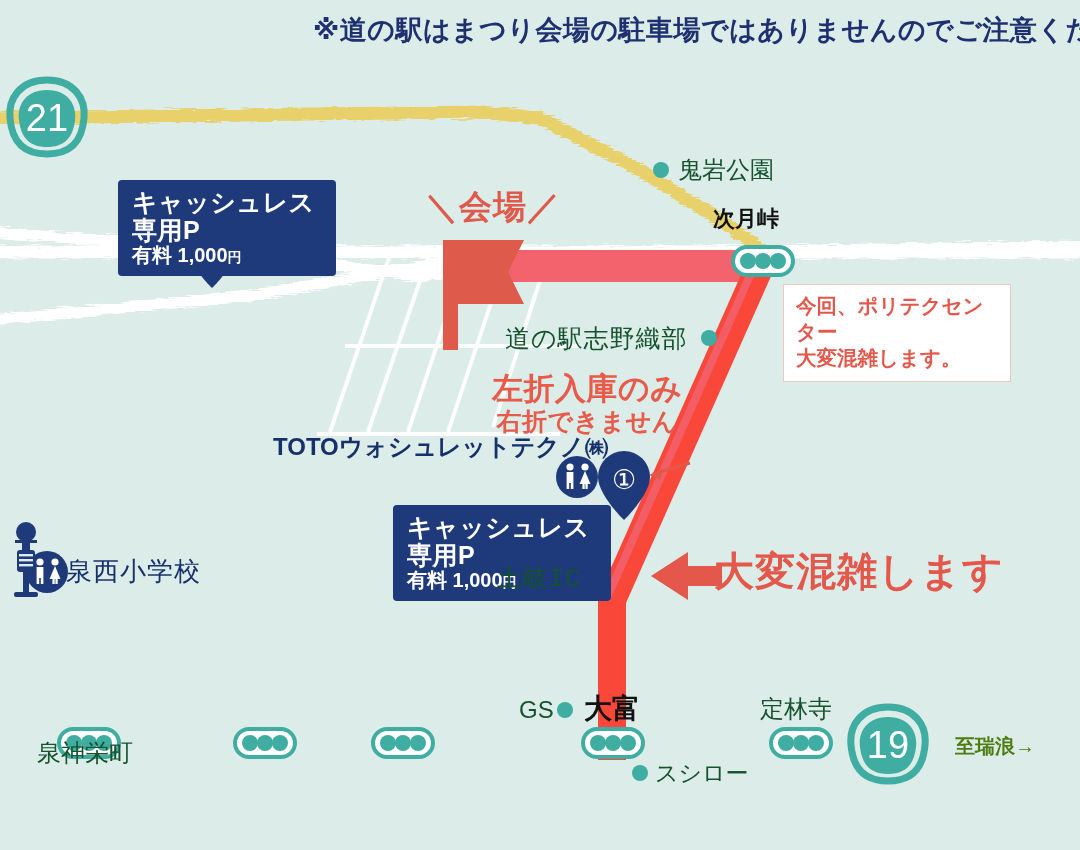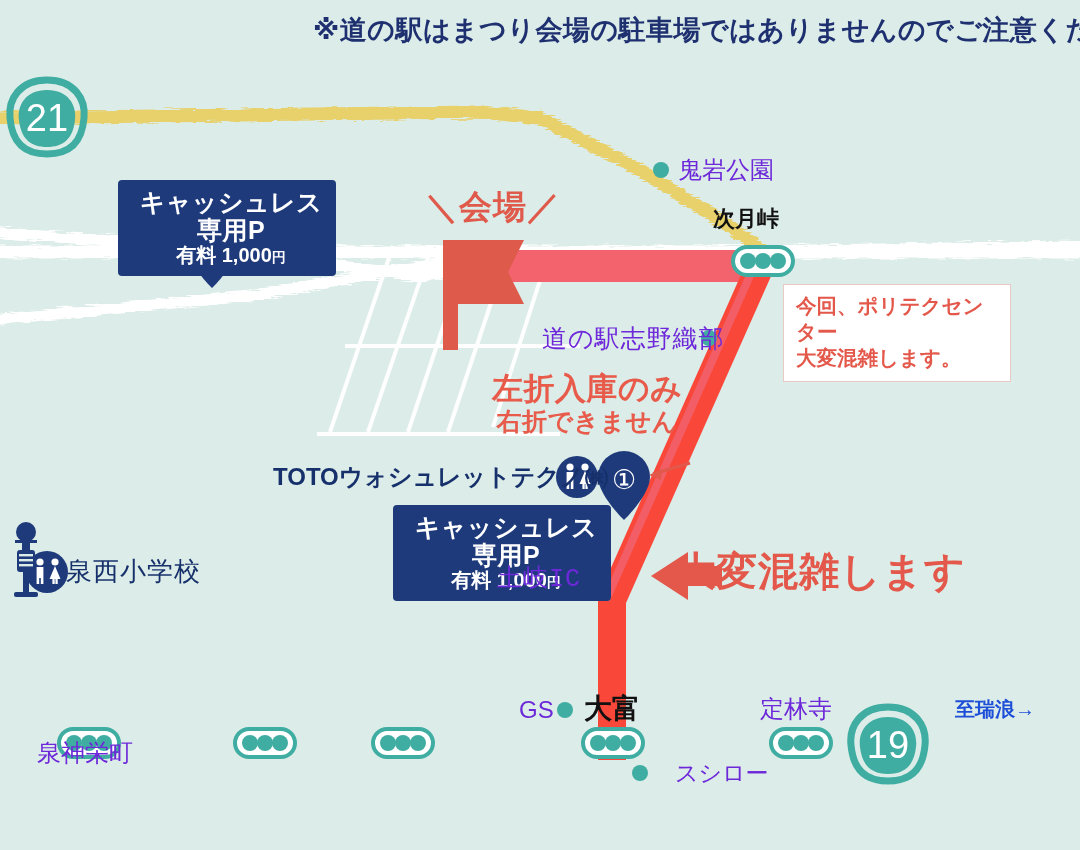--- a/index.html
+++ b/index.html
@@ -22,21 +22,21 @@
   
   .notice{
     left:313px;top:16px;
     font-size:27px;font-weight:bold;color:#1e3070;
     letter-spacing:.5px;
   }
 
   
   .psign{
     position:absolute;background:#1e3a7b;border-radius:4px;
-    color:#ffffff;text-align:center;padding:8px 6px 9px 14px;
+    color:#ffffff;text-align:left;padding:8px 6px 9px 14px;
     box-sizing:border-box;
   }
   .psign .p1{font-size:25px;font-weight:bold;line-height:1.12;letter-spacing:.5px;}
   .psign .p2{font-size:20px;font-weight:bold;line-height:1.15;}
   .psign .p2 .yen{font-size:14px;}
 
   #psign-a{left:118px;top:180px;width:218px;}
   #psign-b{left:393px;top:505px;width:218px;}
 
   
@@ -45,47 +45,47 @@
     font-size:33px;font-weight:bold;color:#e05a4c;letter-spacing:1px;
   }
   .nomove{
     left:492px;top:372px;
     color:#e85a4a;font-weight:bold;text-align:center;
   }
   .nomove .l1{font-size:31px;line-height:1.12;letter-spacing:.5px;}
   .nomove .l2{font-size:25px;line-height:1.18;letter-spacing:.5px;}
 
   .congest{
-    left:676px;top:550px;
+    left:714px;top:550px;
     font-size:40px;font-weight:bold;color:#e3584a;letter-spacing:1px;
   }
 
   .polite{
     position:absolute;left:783px;top:284px;width:228px;
     background:#ffffff;border:1px solid #e9c9c4;
     padding:8px 18px 9px 12px;box-sizing:border-box;
     color:#e3584a;font-weight:bold;font-size:20.5px;line-height:1.28;
   }
 
   
-  .plc{color:#6d28d9;font-weight:normal;}
+  .plc{color:#14532d;font-weight:normal;}
   .plc-b{color:#111;font-weight:bold;}
 
   #lb-oniiwa{left:678px;top:157px;font-size:24px;}
   #lb-shizuki{left:713px;top:207px;font-size:22px;font-weight:bold;}
-  #lb-michinoeki{left:505px;top:325px;font-size:25px;letter-spacing:1px;margin-left:37px;}
-  #lb-toto{left:273px;top:464px;font-size:24px;font-weight:bold;color:#16306b;letter-spacing:0px;text-align:right;}
+  #lb-michinoeki{left:505px;top:325px;font-size:25px;letter-spacing:1px;}
+  #lb-toto{left:273px;top:434px;font-size:24px;font-weight:bold;color:#16306b;letter-spacing:0px;text-align:right;}
   #lb-tokiic{left:497px;top:567px;font-size:25px;letter-spacing:1px;font-family:Liberation Mono, monospace;}
   #lb-school{left:66px;top:558px;font-size:26px;font-weight:normal;color:#16306b;letter-spacing:1px;}
   #lb-izumi{left:37px;top:697px;font-size:24px;margin-top:43px;}
   #lb-gs{left:519px;top:697px;font-size:24px;}
   #lb-otomi{left:584px;top:694px;font-size:28px;font-weight:bold;}
   #lb-joriji{left:760px;top:697px;font-size:24px;font-family:Liberation Serif, serif;}
-  #lb-sushiro{left:675px;top:761px;font-size:23px;}
-  #lb-mizunami{left:955px;top:699px;font-size:20px;font-weight:bold;color:#1d4ed8;}
+  #lb-sushiro{left:655px;top:761px;font-size:23px;}
+  #lb-mizunami{left:955px;top:736px;font-size:20px;font-weight:bold;color:#4d7c0f;}
 </style>
 </head>
 <body>
 
 <div id="map">
 
   <svg id="svgmap" viewBox="0 0 1080 850">
     <defs>
       <filter id="rough" x="-10%" y="-30%" width="120%" height="160%">
         <feTurbulence type="fractalNoise" baseFrequency="0.04 0.65" numOctaves="3" seed="7" result="n"></feTurbulence>

